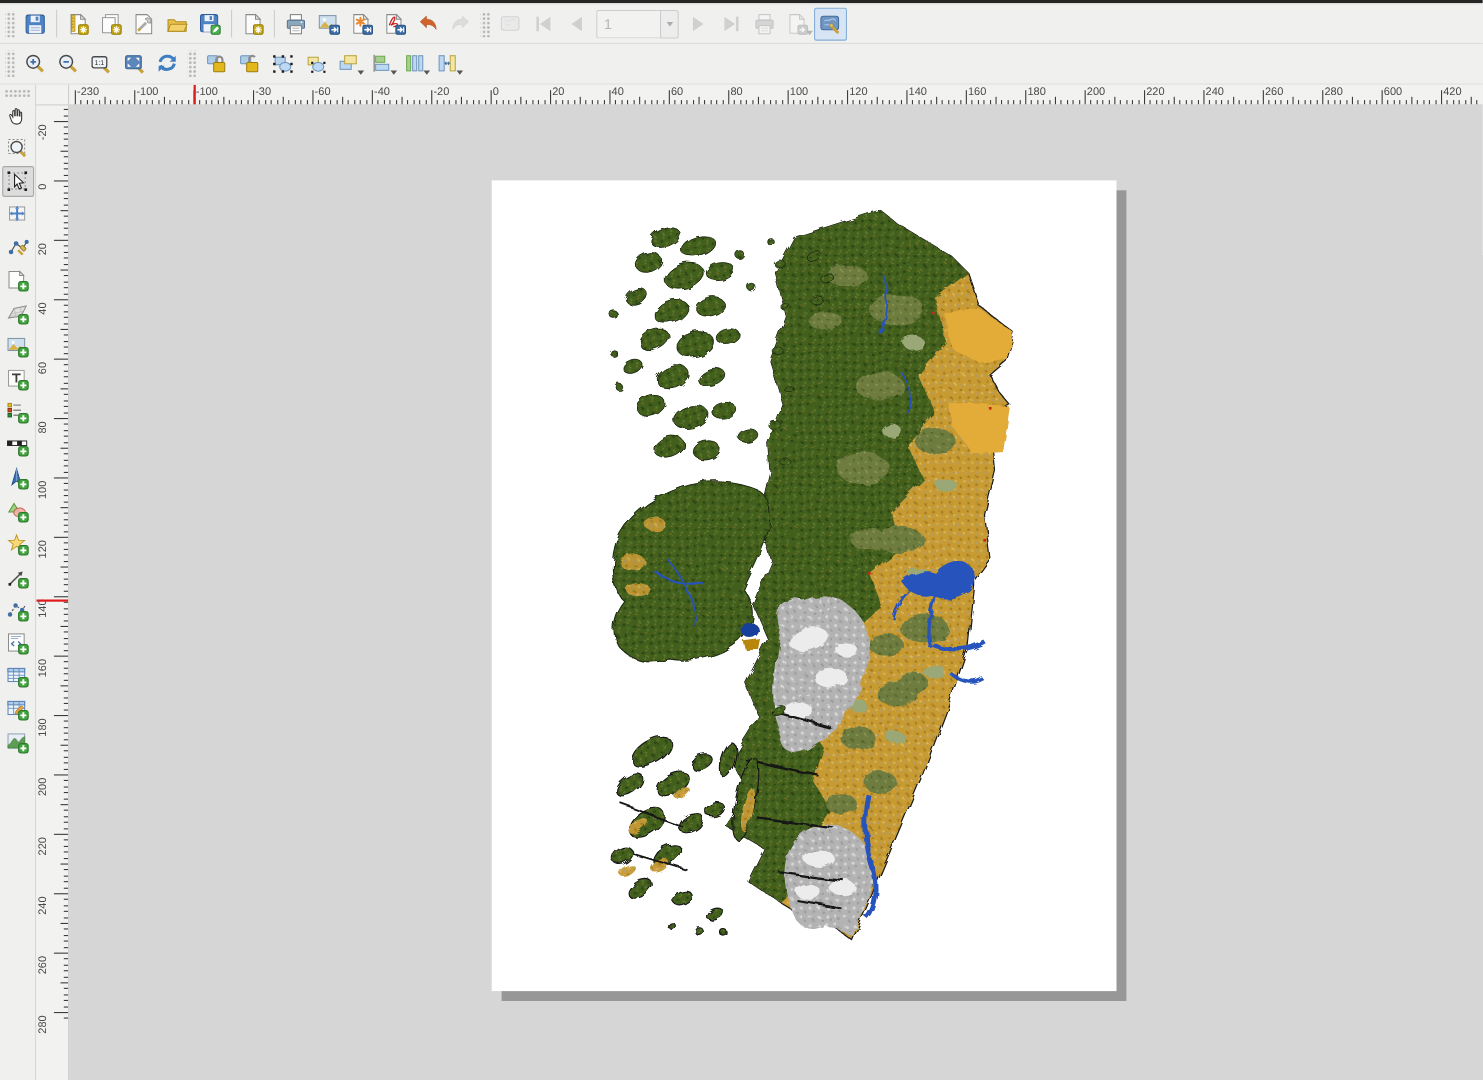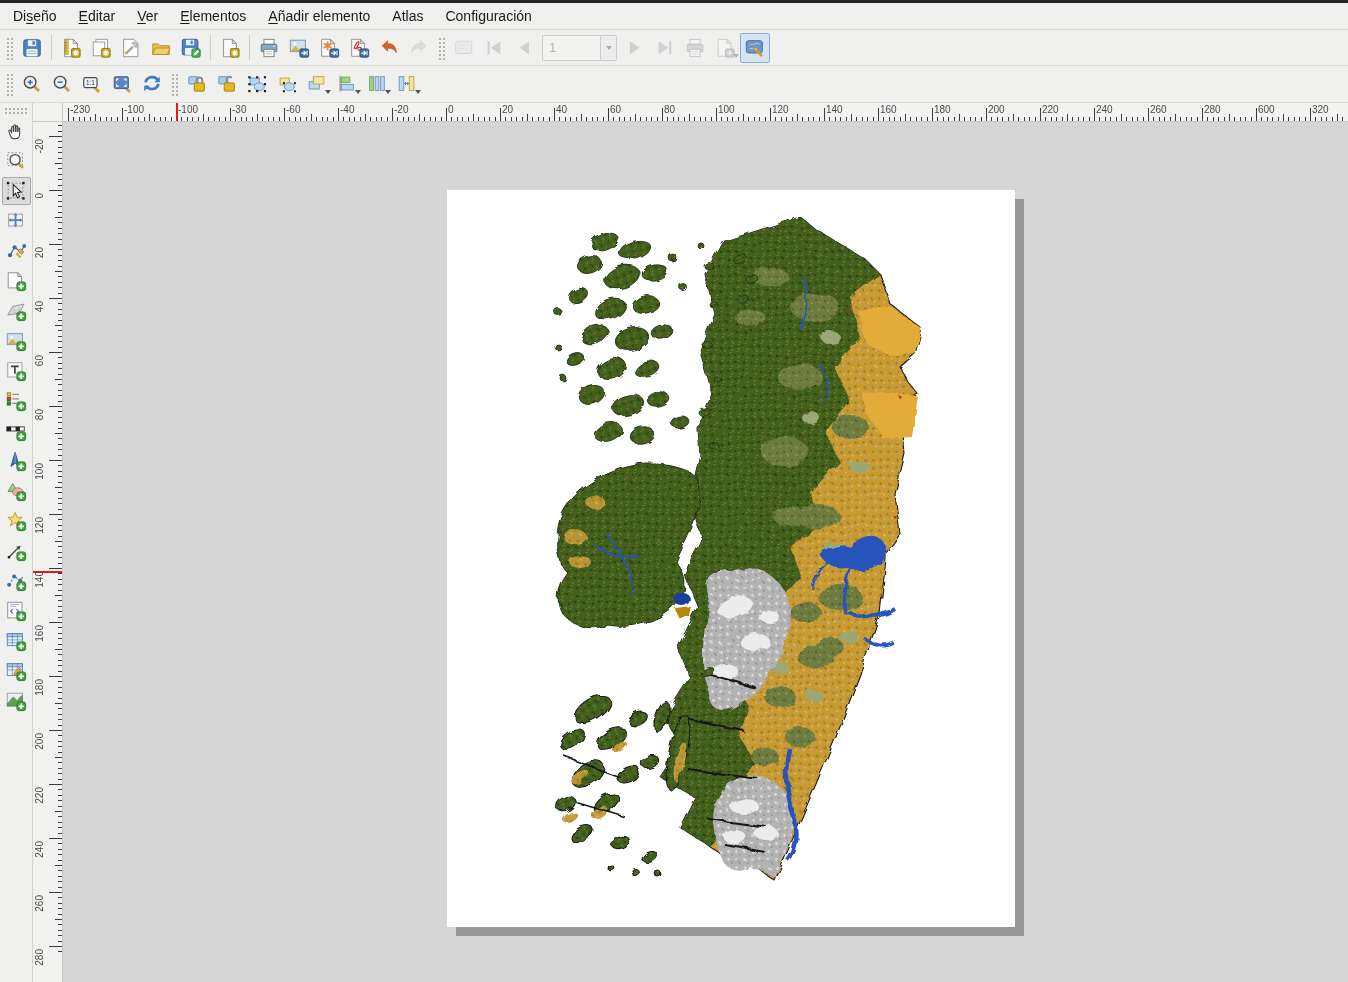--- a/index.html
+++ b/index.html
@@ -43,29 +43,20 @@
   .map-item { position:absolute; left:103px; top:27px; width:372px; height:665px; }
   svg { display:block; }
 </style>
 </head>
 <body>
 
 <div class="window">
   <div class="topstrip"></div>
 
 
-  <div class="menubar">
-      <span class="menu-item">Di<u>s</u>eño</span>
-      <span class="menu-item"><u>E</u>ditar</span>
-      <span class="menu-item"><u>V</u>er</span>
-      <span class="menu-item"><u>E</u>lementos</span>
-      <span class="menu-item"><u>A</u>ñadir elemento</span>
-      <span class="menu-item">Atlas</span>
-      <span class="menu-item">Configuración</span>
-    </div>
 
   <div class="toolbar first">
     <div class="grip"></div>
 
     <div class="tb">
       <svg width="22" height="22" viewBox="0 0 24 24">
         <rect x="3" y="3" width="18" height="18" rx="2" fill="#4d83c4" stroke="#2d5c97"></rect>
         <rect x="7.5" y="3.5" width="9" height="6.5" fill="#eef2f8"></rect>
         <rect x="12.5" y="4.5" width="2.6" height="4" fill="#4d83c4"></rect>
         <rect x="6" y="13" width="12" height="8" fill="#eef2f8"></rect>
@@ -778,21 +769,21 @@
         <div class="htick" style="left: 1198.4px; height: 4px;"></div>
         <div class="htick" style="left: 1203.8px; height: 4px;"></div>
         <div class="htick" style="left: 1209.2px; height: 4px;"></div>
         <div class="htick" style="left: 1214.6px; height: 4px;"></div>
         <div class="htick" style="left: 1220px; height: 7px;"></div>
         <div class="htick" style="left: 1225.4px; height: 4px;"></div>
         <div class="htick" style="left: 1230.8px; height: 4px;"></div>
         <div class="htick" style="left: 1236.2px; height: 4px;"></div>
         <div class="htick" style="left: 1241.6px; height: 4px;"></div>
         <div class="htick" style="left: 1247px; height: 13px;"></div>
-        <div class="hlabel" style="left: 1249px;">320</div>
+        <div class="hlabel" style="left: 1249px;">420</div>
         <div class="htick" style="left: 1252.4px; height: 4px;"></div>
         <div class="htick" style="left: 1257.8px; height: 4px;"></div>
         <div class="htick" style="left: 1263.2px; height: 4px;"></div>
         <div class="htick" style="left: 1268.6px; height: 4px;"></div>
         <div class="htick" style="left: 1274px; height: 7px;"></div>
         <div class="htick" style="left: 1279.4px; height: 4px;"></div>
         <div class="htick" style="left: 1284.8px; height: 4px;"></div>
         <div class="hcursor" style="left: 113px;"></div>
       </div>
     <div class="vruler">

